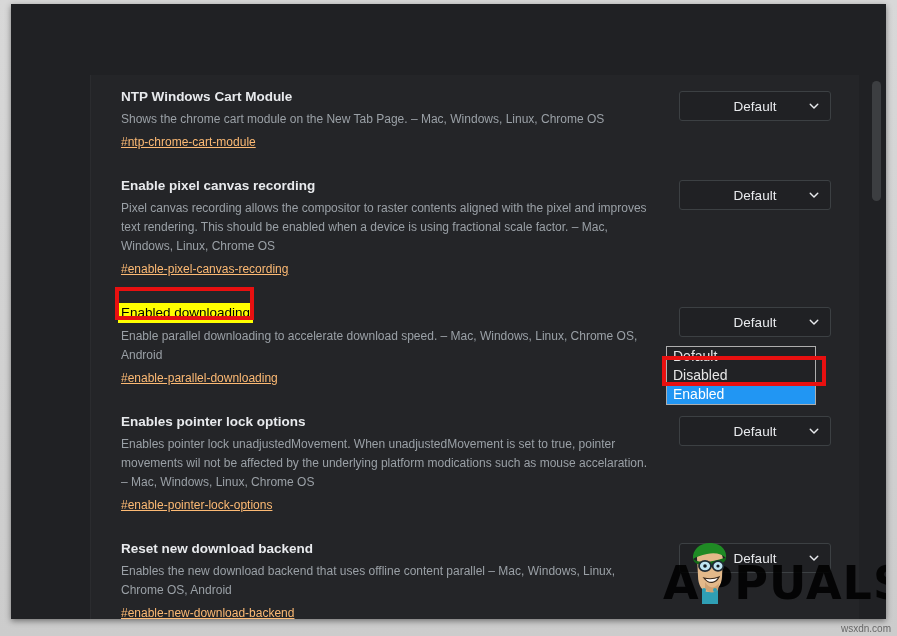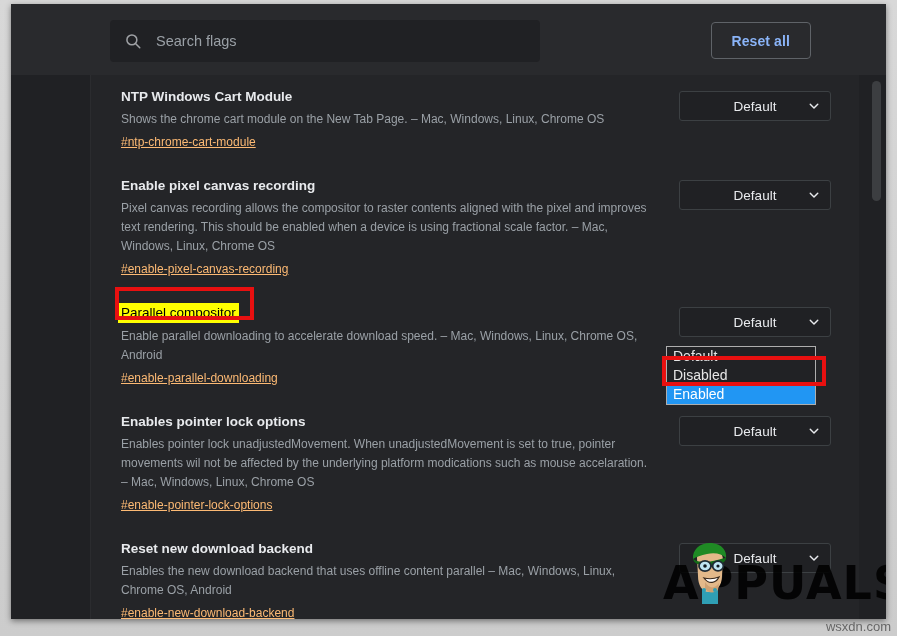--- a/index.html
+++ b/index.html
@@ -297,46 +297,33 @@
     top: 0px;
     width: 48px;
     height: 62px;
   }
 
   .site-credit {
     position: absolute;
     right: 6px;
     bottom: 2px;
     color: #666666;
-    font-size: 13px;
+    font-size: 10px;
     font-family: "Liberation Sans", sans-serif;
     z-index: 70;
   }
 </style>
 </head>
 <body>
 
 <div id="root">
   <div class="backdrop"></div>
 
   <div class="window">
 
-    <div class="toolbar">
-      <div class="search-box">
-        <span class="search-icon">
-          <svg viewBox="0 0 24 24" width="18" height="18">
-            <circle cx="10.5" cy="10.5" r="6.6" fill="none" stroke="#c3c6ca" stroke-width="2"></circle>
-            <line x1="15.3" y1="15.3" x2="21" y2="21" stroke="#c3c6ca" stroke-width="2" stroke-linecap="round"></line>
-          </svg>
-        </span>
-        <input class="search-input" type="text" placeholder="Search flags" style="">
-      </div>
-
-      <button class="reset-btn">Reset all</button>
-    </div>
 
     <div class="rail"></div>
 
     <div class="scroll-gutter">
       <div class="scroll-thumb"></div>
     </div>
 
     <div class="content">
       <div class="flag-list" id="flag-list">
           <div class="flag-row">
@@ -359,21 +346,21 @@
                 <span class="select-label">Default</span>
                 <span class="select-caret">
                   <svg viewBox="0 0 12 12" width="10" height="10">
                     <path d="M1.5 4 L6 8.5 L10.5 4" fill="none" stroke="#e8eaed" stroke-width="1.7" stroke-linecap="round" stroke-linejoin="round"></path>
                   </svg>
                 </span>
               </div>
             </div>
           </div>
           <div class="flag-row">
-            <div class="flag-text"><div><div class="flag-title highlighted">Parallel compositor</div></div><div class="flag-desc">Enable parallel downloading to accelerate download speed. – Mac, Windows, Linux, Chrome OS, Android</div><a class="flag-link">#enable-parallel-downloading</a></div>
+            <div class="flag-text"><div><div class="flag-title highlighted">Enabled downloading</div></div><div class="flag-desc">Enable parallel downloading to accelerate download speed. – Mac, Windows, Linux, Chrome OS, Android</div><a class="flag-link">#enable-parallel-downloading</a></div>
             <div class="flag-control">
               <div class="select-box">
                 <span class="select-label">Default</span>
                 <span class="select-caret">
                   <svg viewBox="0 0 12 12" width="10" height="10">
                     <path d="M1.5 4 L6 8.5 L10.5 4" fill="none" stroke="#e8eaed" stroke-width="1.7" stroke-linecap="round" stroke-linejoin="round"></path>
                   </svg>
                 </span>
               </div>
             </div>

